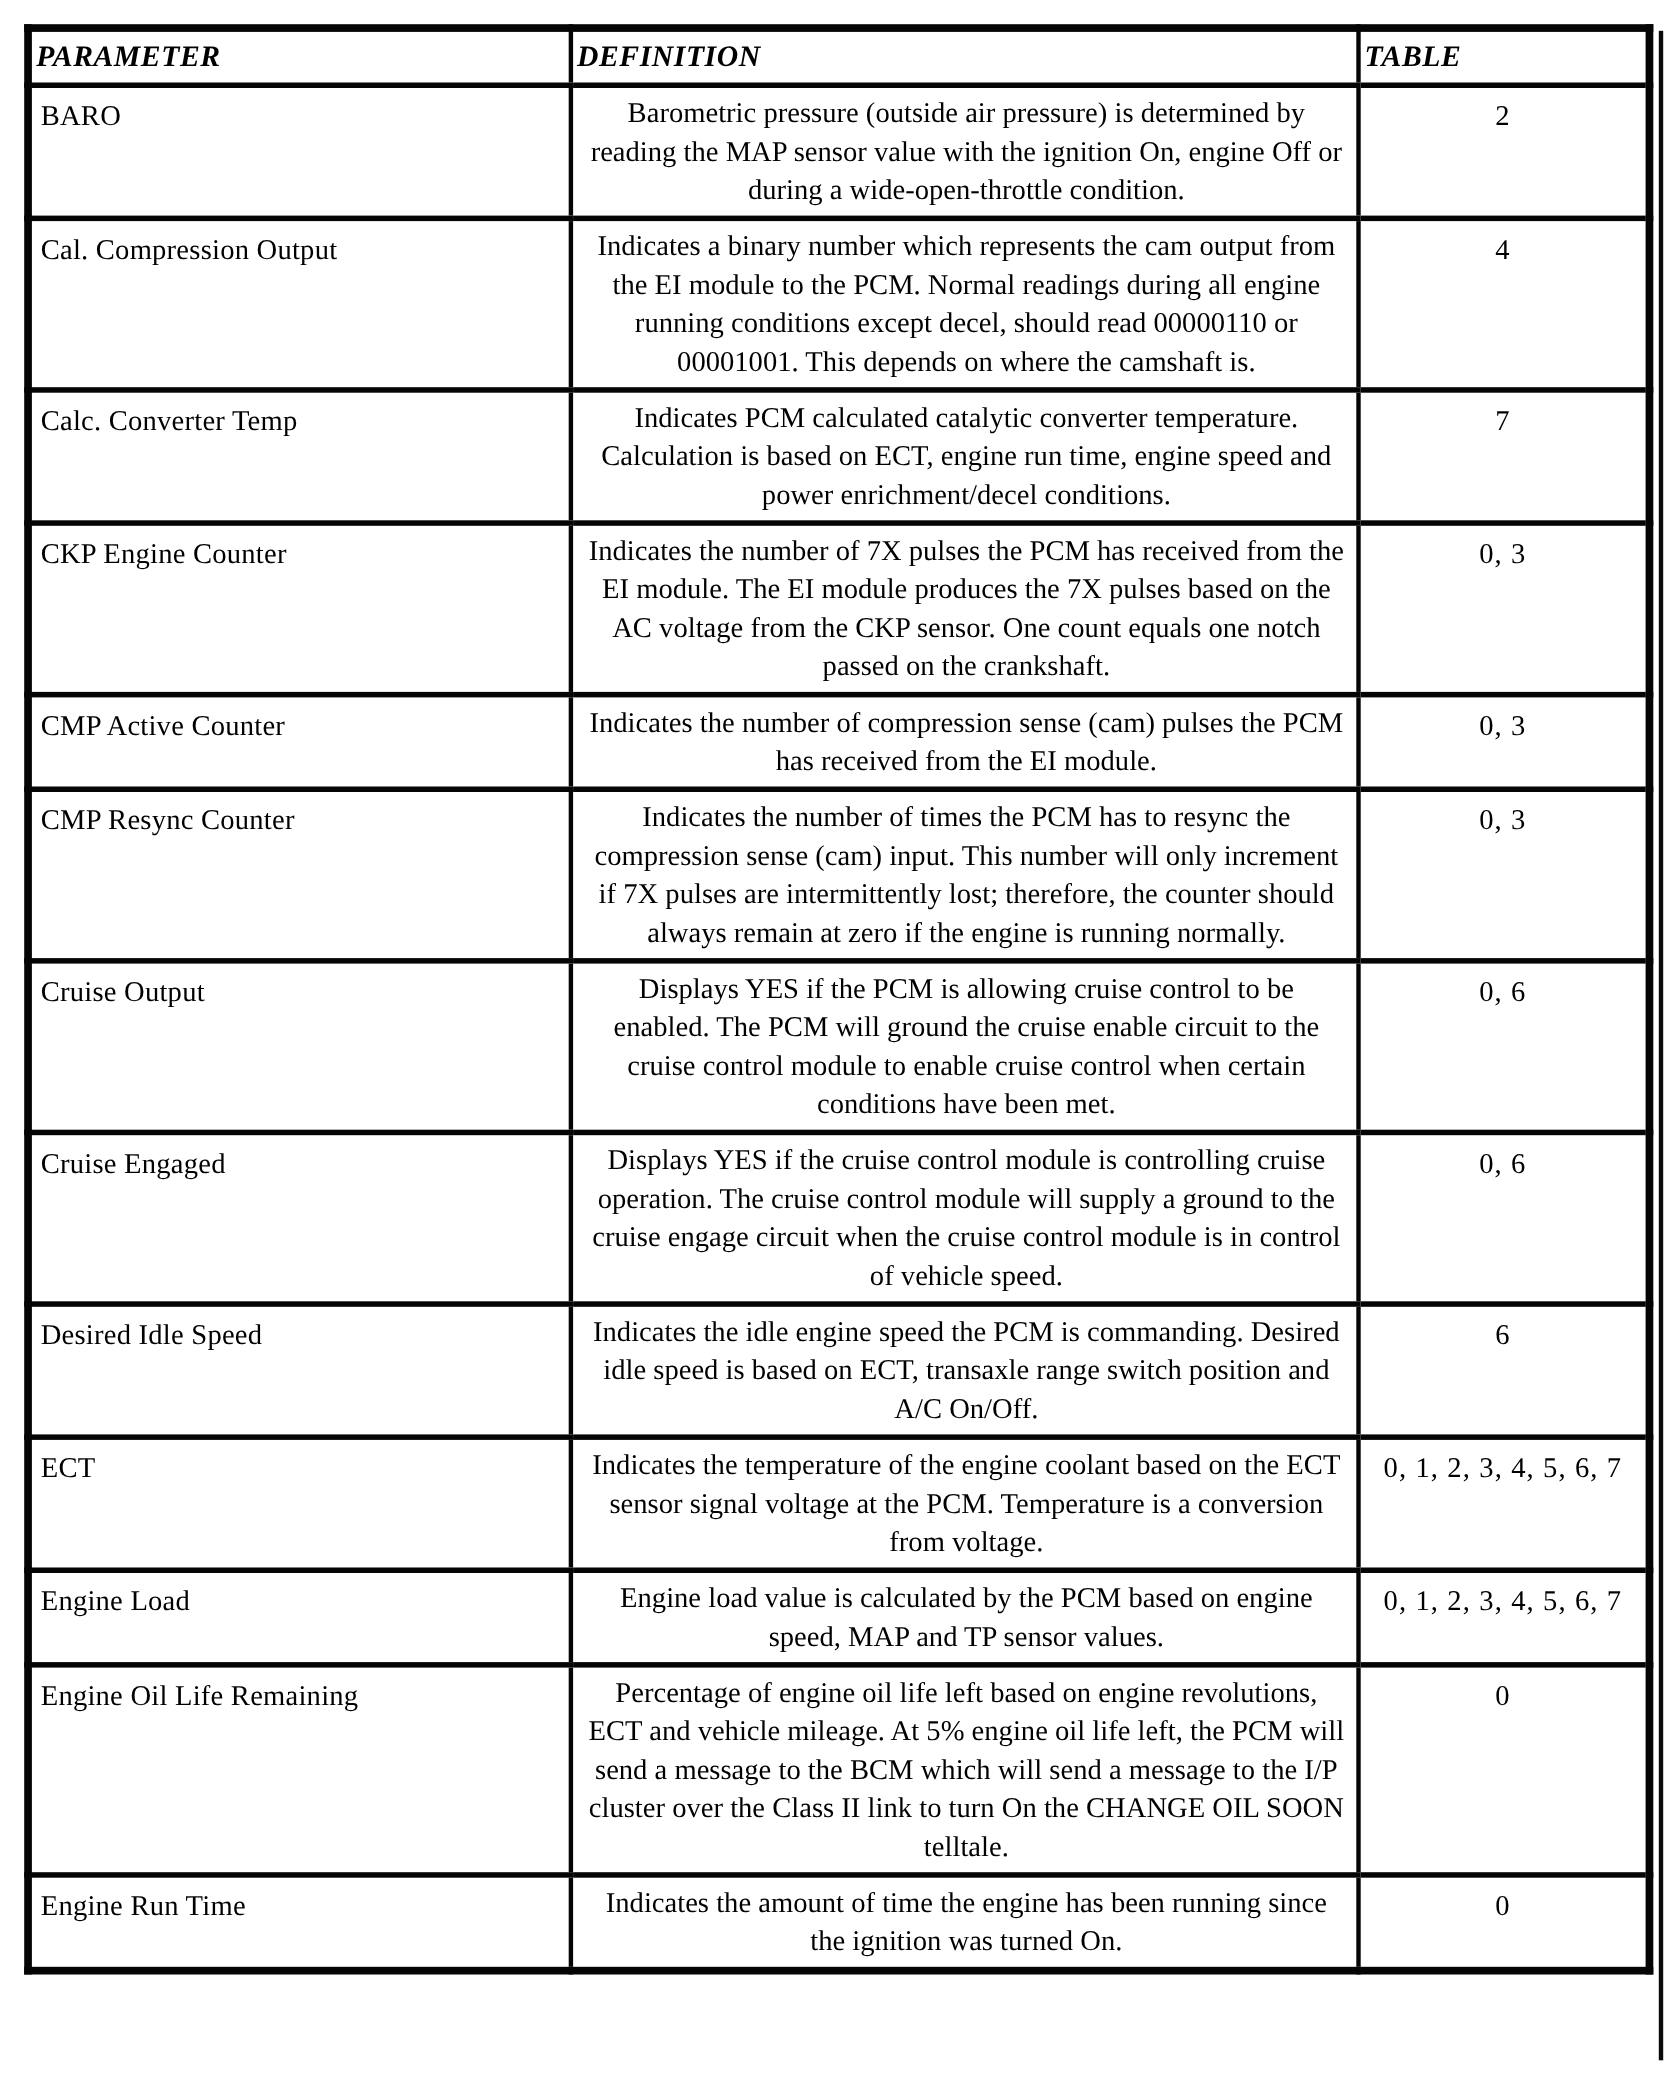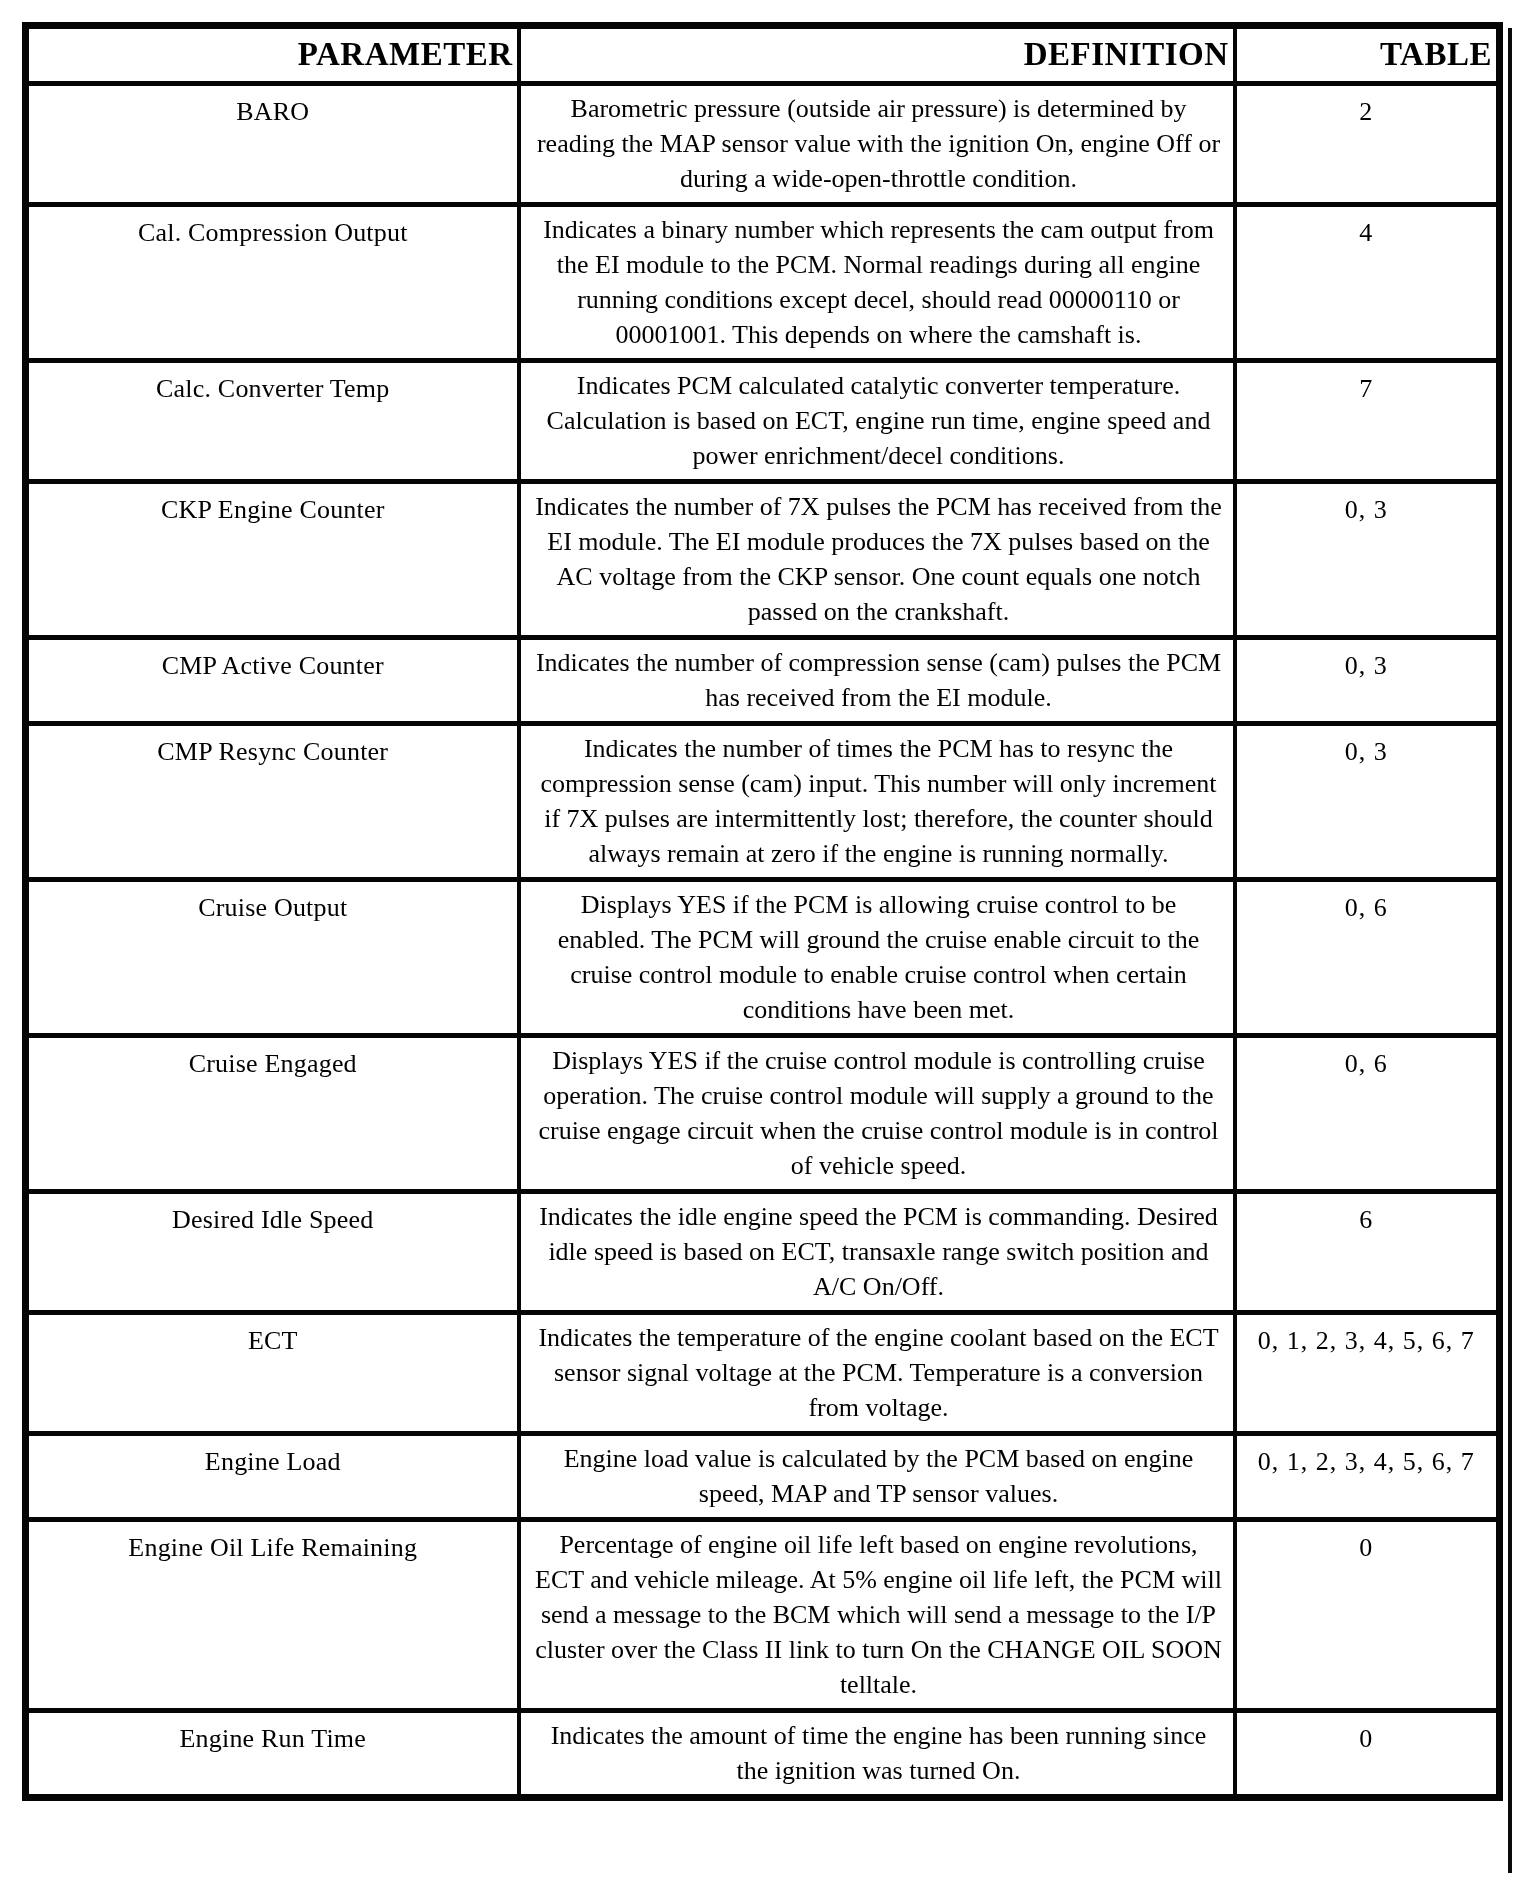--- a/index.html
+++ b/index.html
@@ -34,35 +34,36 @@
   }
   table.param-table th, table.param-table td {
     border-top-width: 5px;
     border-bottom-width: 5px;
   }
   col.c-param { width: 493px; }
   col.c-def   { width: 716px; }
   col.c-tbl   { width: 265px; }
 
   th {
-    font-size: 33px;
+    font-size: 27px;
     font-weight: bold;
     letter-spacing: 0.5px;
-    text-align: right;
+    text-align: left;
     padding: 7px 4px 8px 4px;
     vertical-align: middle;
+    font-style: italic;
   }
   td {
     font-size: 26px;
     line-height: 35px;
     vertical-align: top;
     padding: 5px 8px 6px 8px;
   }
   td.param {
-    text-align: center;
+    text-align: left;
     padding-top: 8px;
     letter-spacing: 0.2px;
   }
   td.def {
     text-align: center;
     padding-left: 14px;
     padding-right: 10px;
   }
   td.tbl {
     text-align: center;

